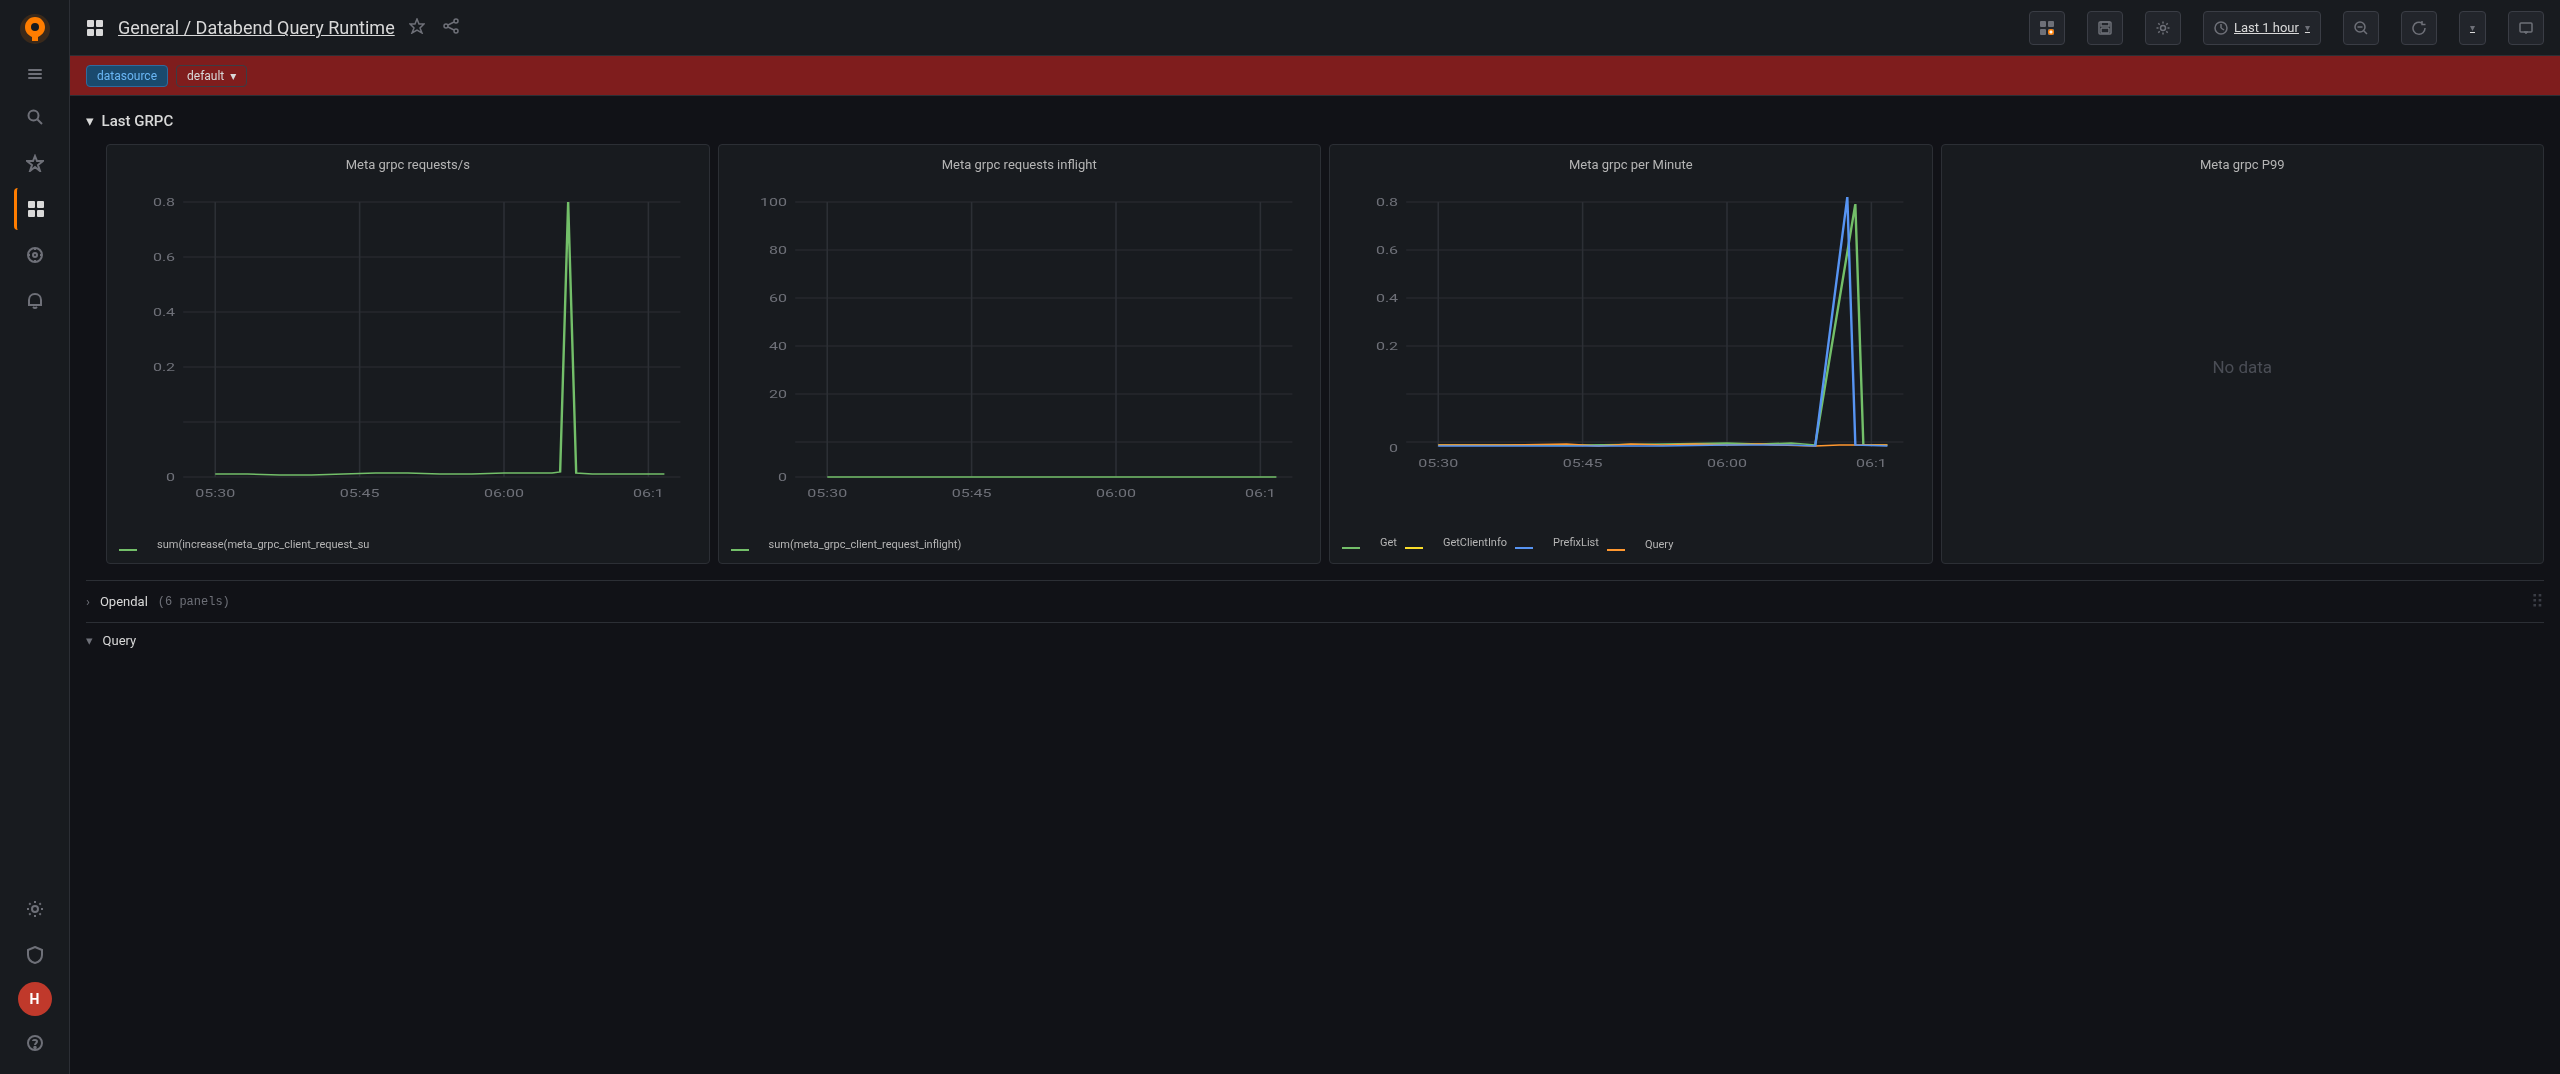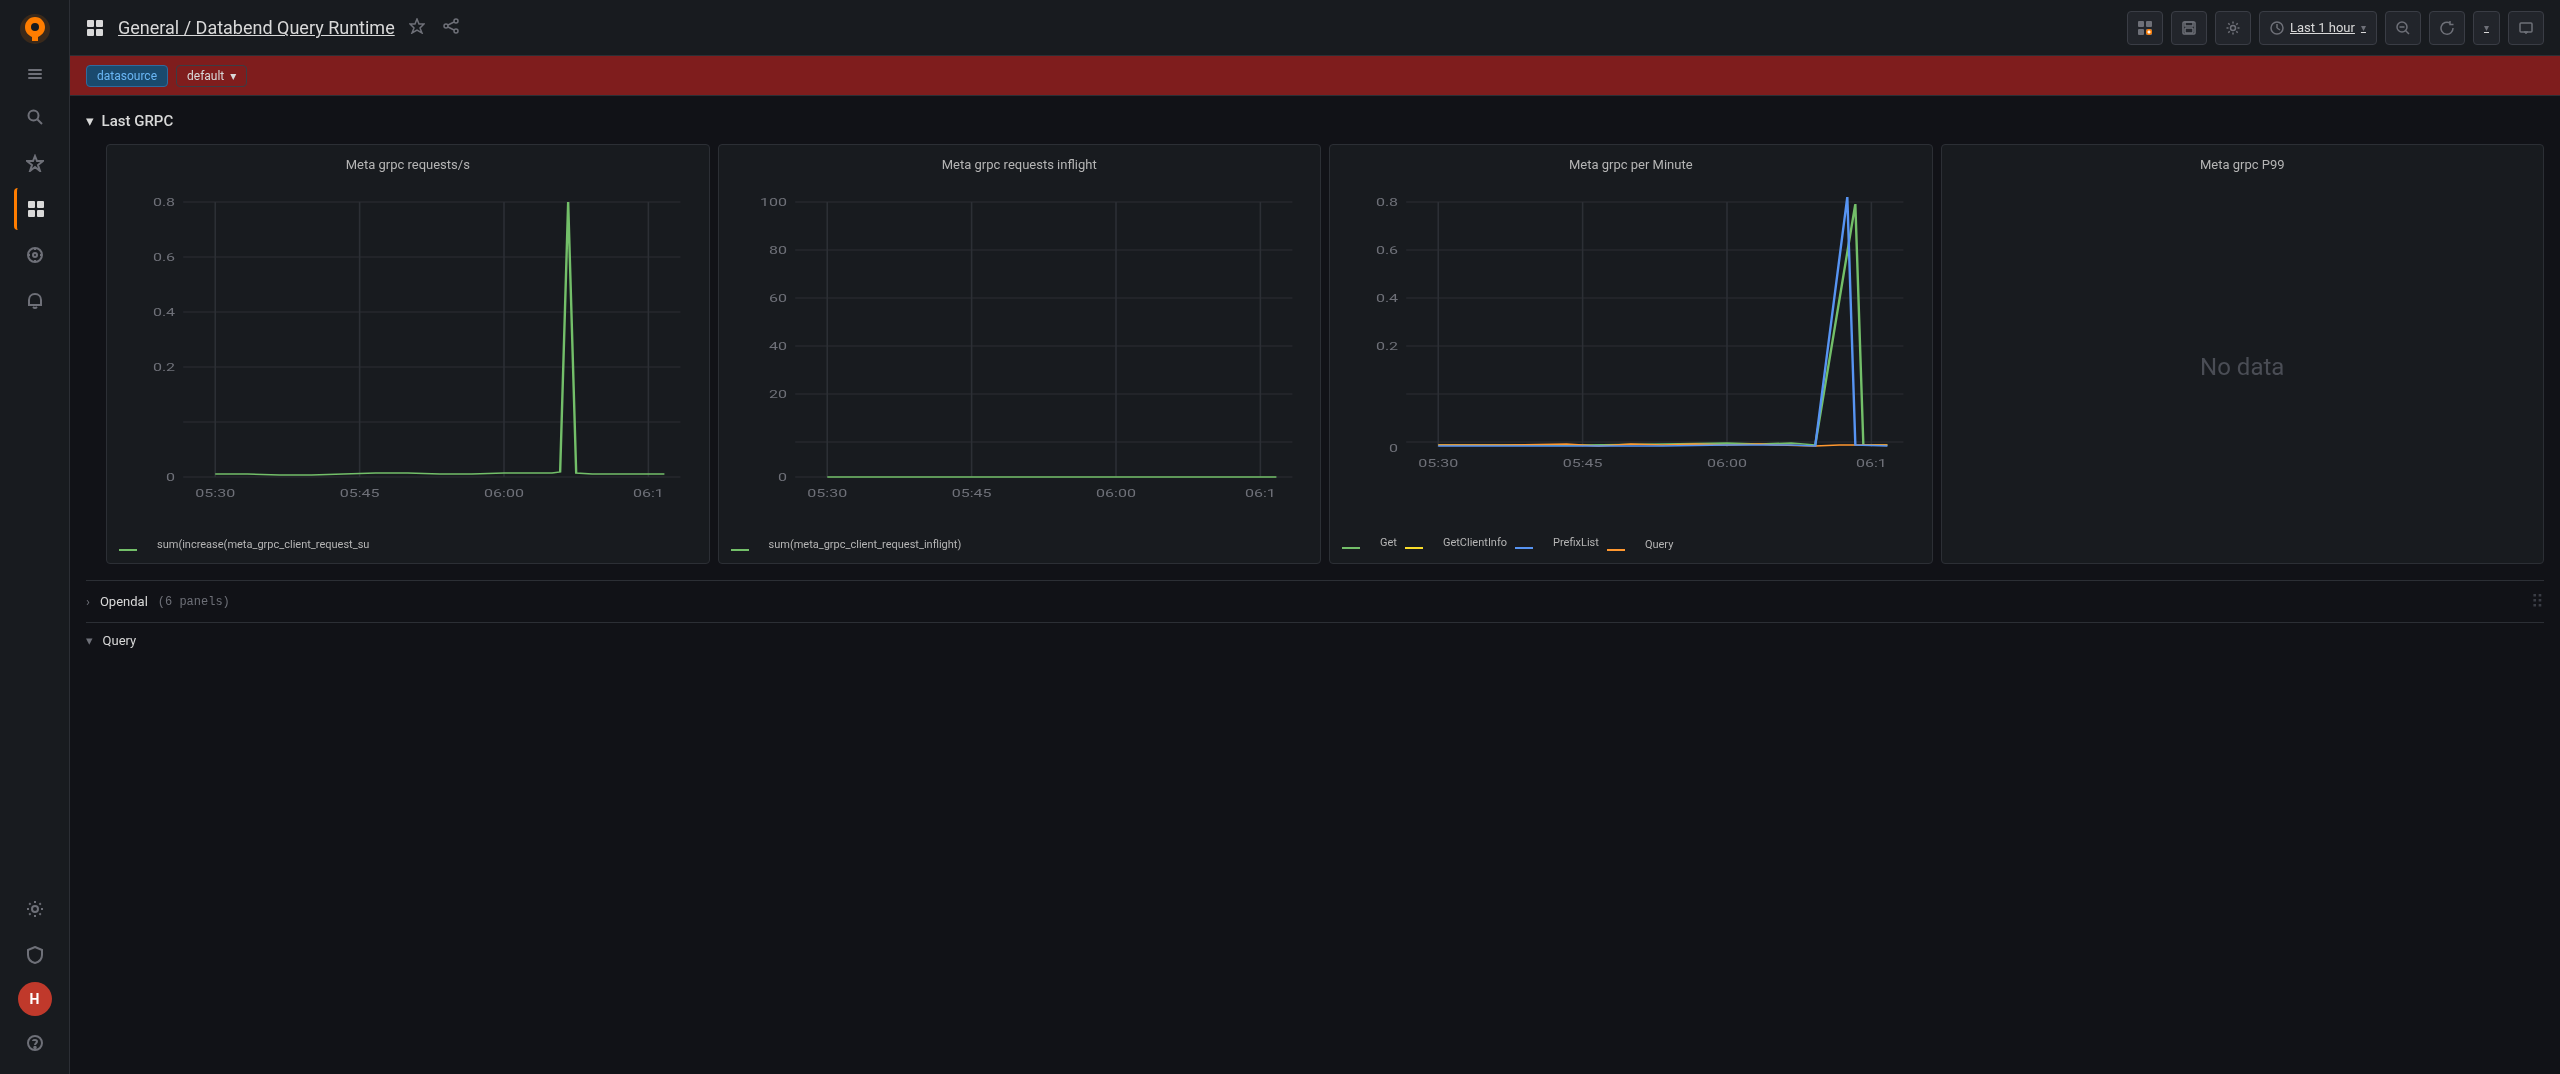--- a/index.html
+++ b/index.html
@@ -109,21 +109,21 @@
     .topbar-star, .topbar-share {
       color: #6e7078;
       cursor: pointer;
       font-size: 16px;
       padding: 4px;
     }
     .topbar-right {
       margin-left: auto;
       display: flex;
       align-items: center;
-      gap: 8px;
+      gap: 22px;
     }
     .topbar-btn {
       height: 34px;
       padding: 0 10px;
       background: #22252b;
       border: 1px solid #3a3d45;
       border-radius: 4px;
       color: #d9d9d9;
       display: flex;
       align-items: center;
@@ -229,21 +229,21 @@
       flex: 1;
       position: relative;
     }
 
     .no-data {
       display: flex;
       align-items: center;
       justify-content: center;
       flex: 1;
       color: #4a4d55;
-      font-size: 24px;
+      font-size: 17px;
     }
 
     
     .section-row {
       display: flex;
       align-items: center;
       gap: 10px;
       padding: 10px 0;
       border-top: 1px solid #2c2f35;
       cursor: pointer;

